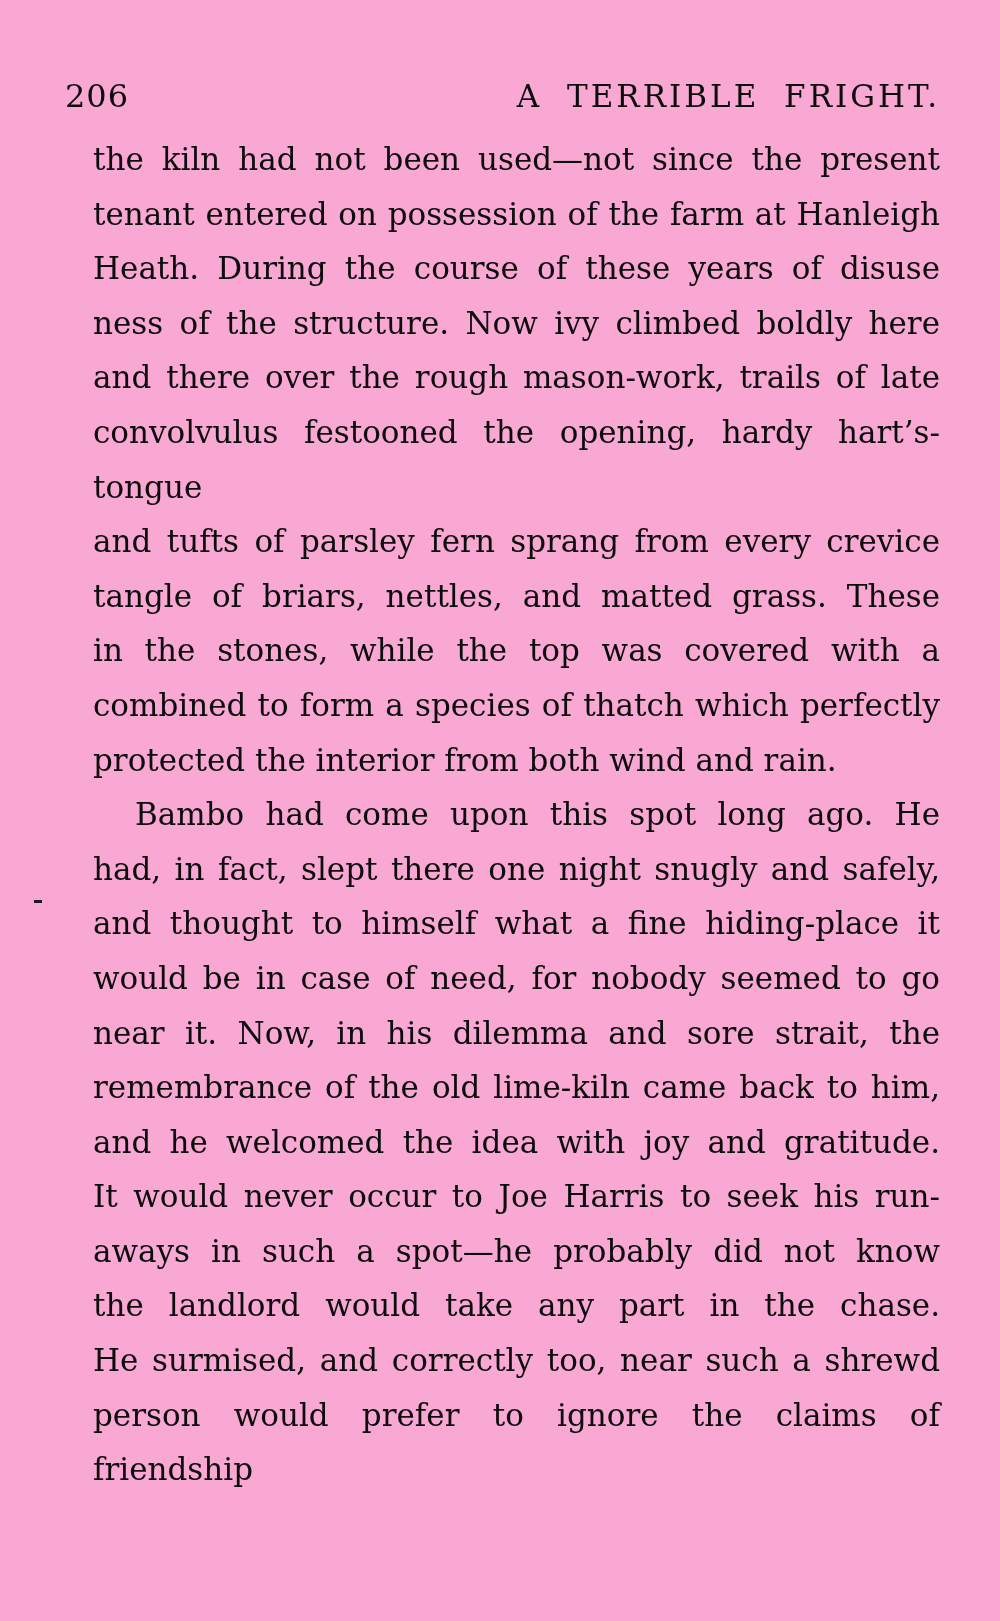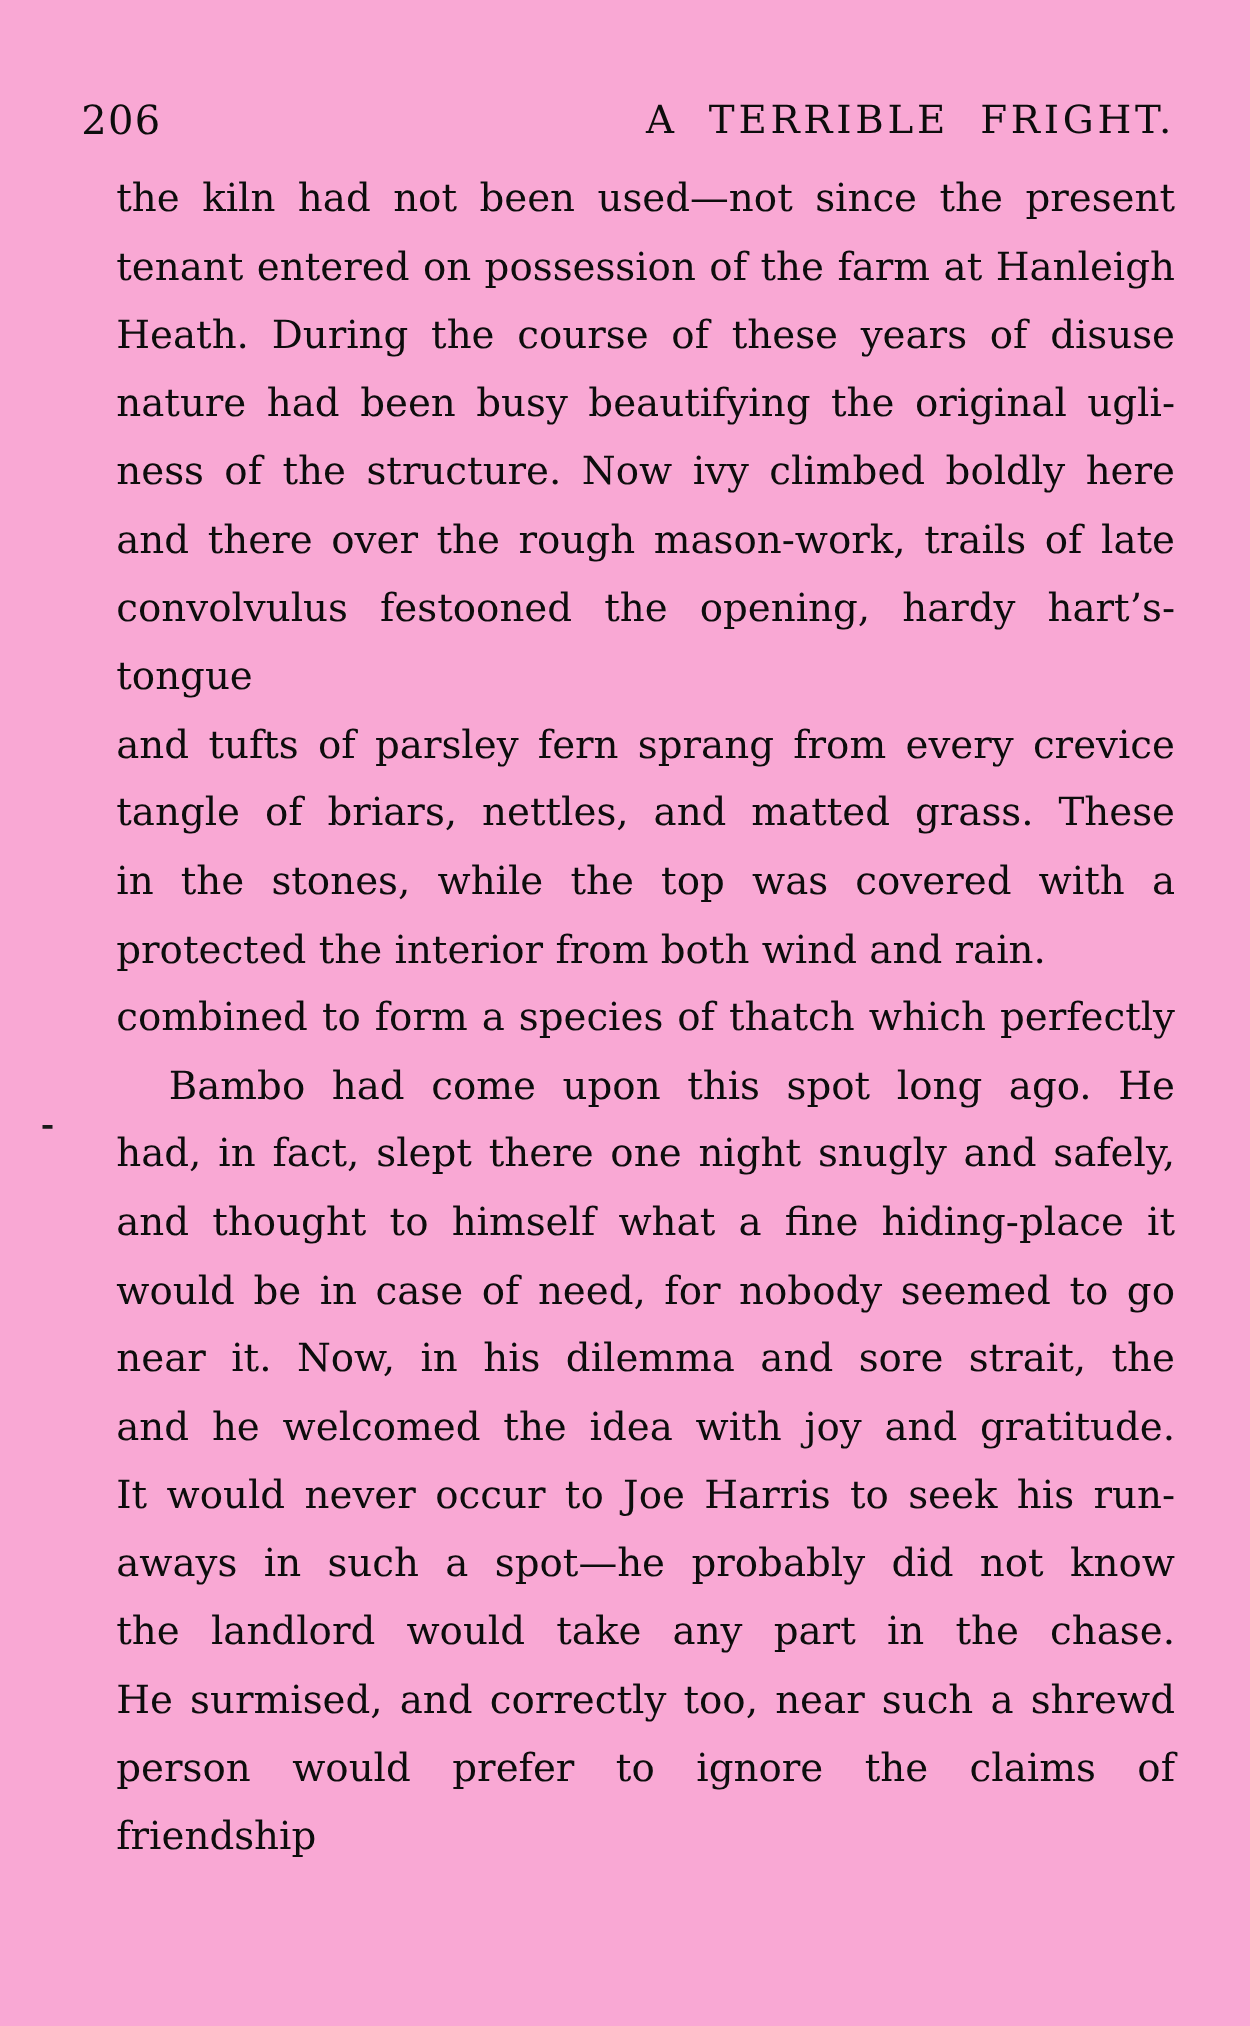--- a/index.html
+++ b/index.html
@@ -79,36 +79,36 @@
   <div class="page-header">
     <span class="page-number">206</span>
     <div class="running-title">A TERRIBLE FRIGHT.</div>
   </div>
 
   <div class="body-text">
       <div class="paragraph">
         <div class="line">the kiln had not been used—not since the present</div>
         <div class="line">tenant entered on possession of the farm at Hanleigh</div>
         <div class="line">Heath.  During the course of these years of disuse</div>
-        <div class="line">nature had been busy beautifying the original ugli-</div>
         <div class="line">ness of the structure.  Now ivy climbed boldly here</div>
         <div class="line">and there over the rough mason-work, trails of late</div>
         <div class="line">convolvulus festooned the opening, hardy hart’s-tongue</div>
         <div class="line">and tufts of parsley fern sprang from every crevice</div>
         <div class="line">tangle of briars, nettles, and matted grass.  These</div>
         <div class="line">in the stones, while the top was covered with a</div>
+        <div class="line">combined to form a species of thatch which perfectly</div>
         <div class="line endpara">protected the interior from both wind and rain.</div>
-        <div class="line">combined to form a species of thatch which perfectly</div>
       </div>
       <div class="paragraph">
         <div class="line indent">Bambo had come upon this spot long ago.  He</div>
         <div class="line">had, in fact, slept there one night snugly and safely,</div>
         <div class="line">and thought to himself what a fine hiding-place it</div>
         <div class="line">would be in case of need, for nobody seemed to go</div>
         <div class="line">near it.  Now, in his dilemma and sore strait, the</div>
+        <div class="line">remembrance of the old lime-kiln came back to him,</div>
         <div class="line">and he welcomed the idea with joy and gratitude.</div>
         <div class="line">It would never occur to Joe Harris to seek his run-</div>
         <div class="line">aways in such a spot—he probably did not know</div>
         <div class="line">the landlord would take any part in the chase.</div>
         <div class="line">He surmised, and correctly too, near such a shrewd</div>
         <div class="line">person would prefer to ignore the claims of friendship</div>
       </div>
     </div>
 
   <div class="ink-artifact"></div>

